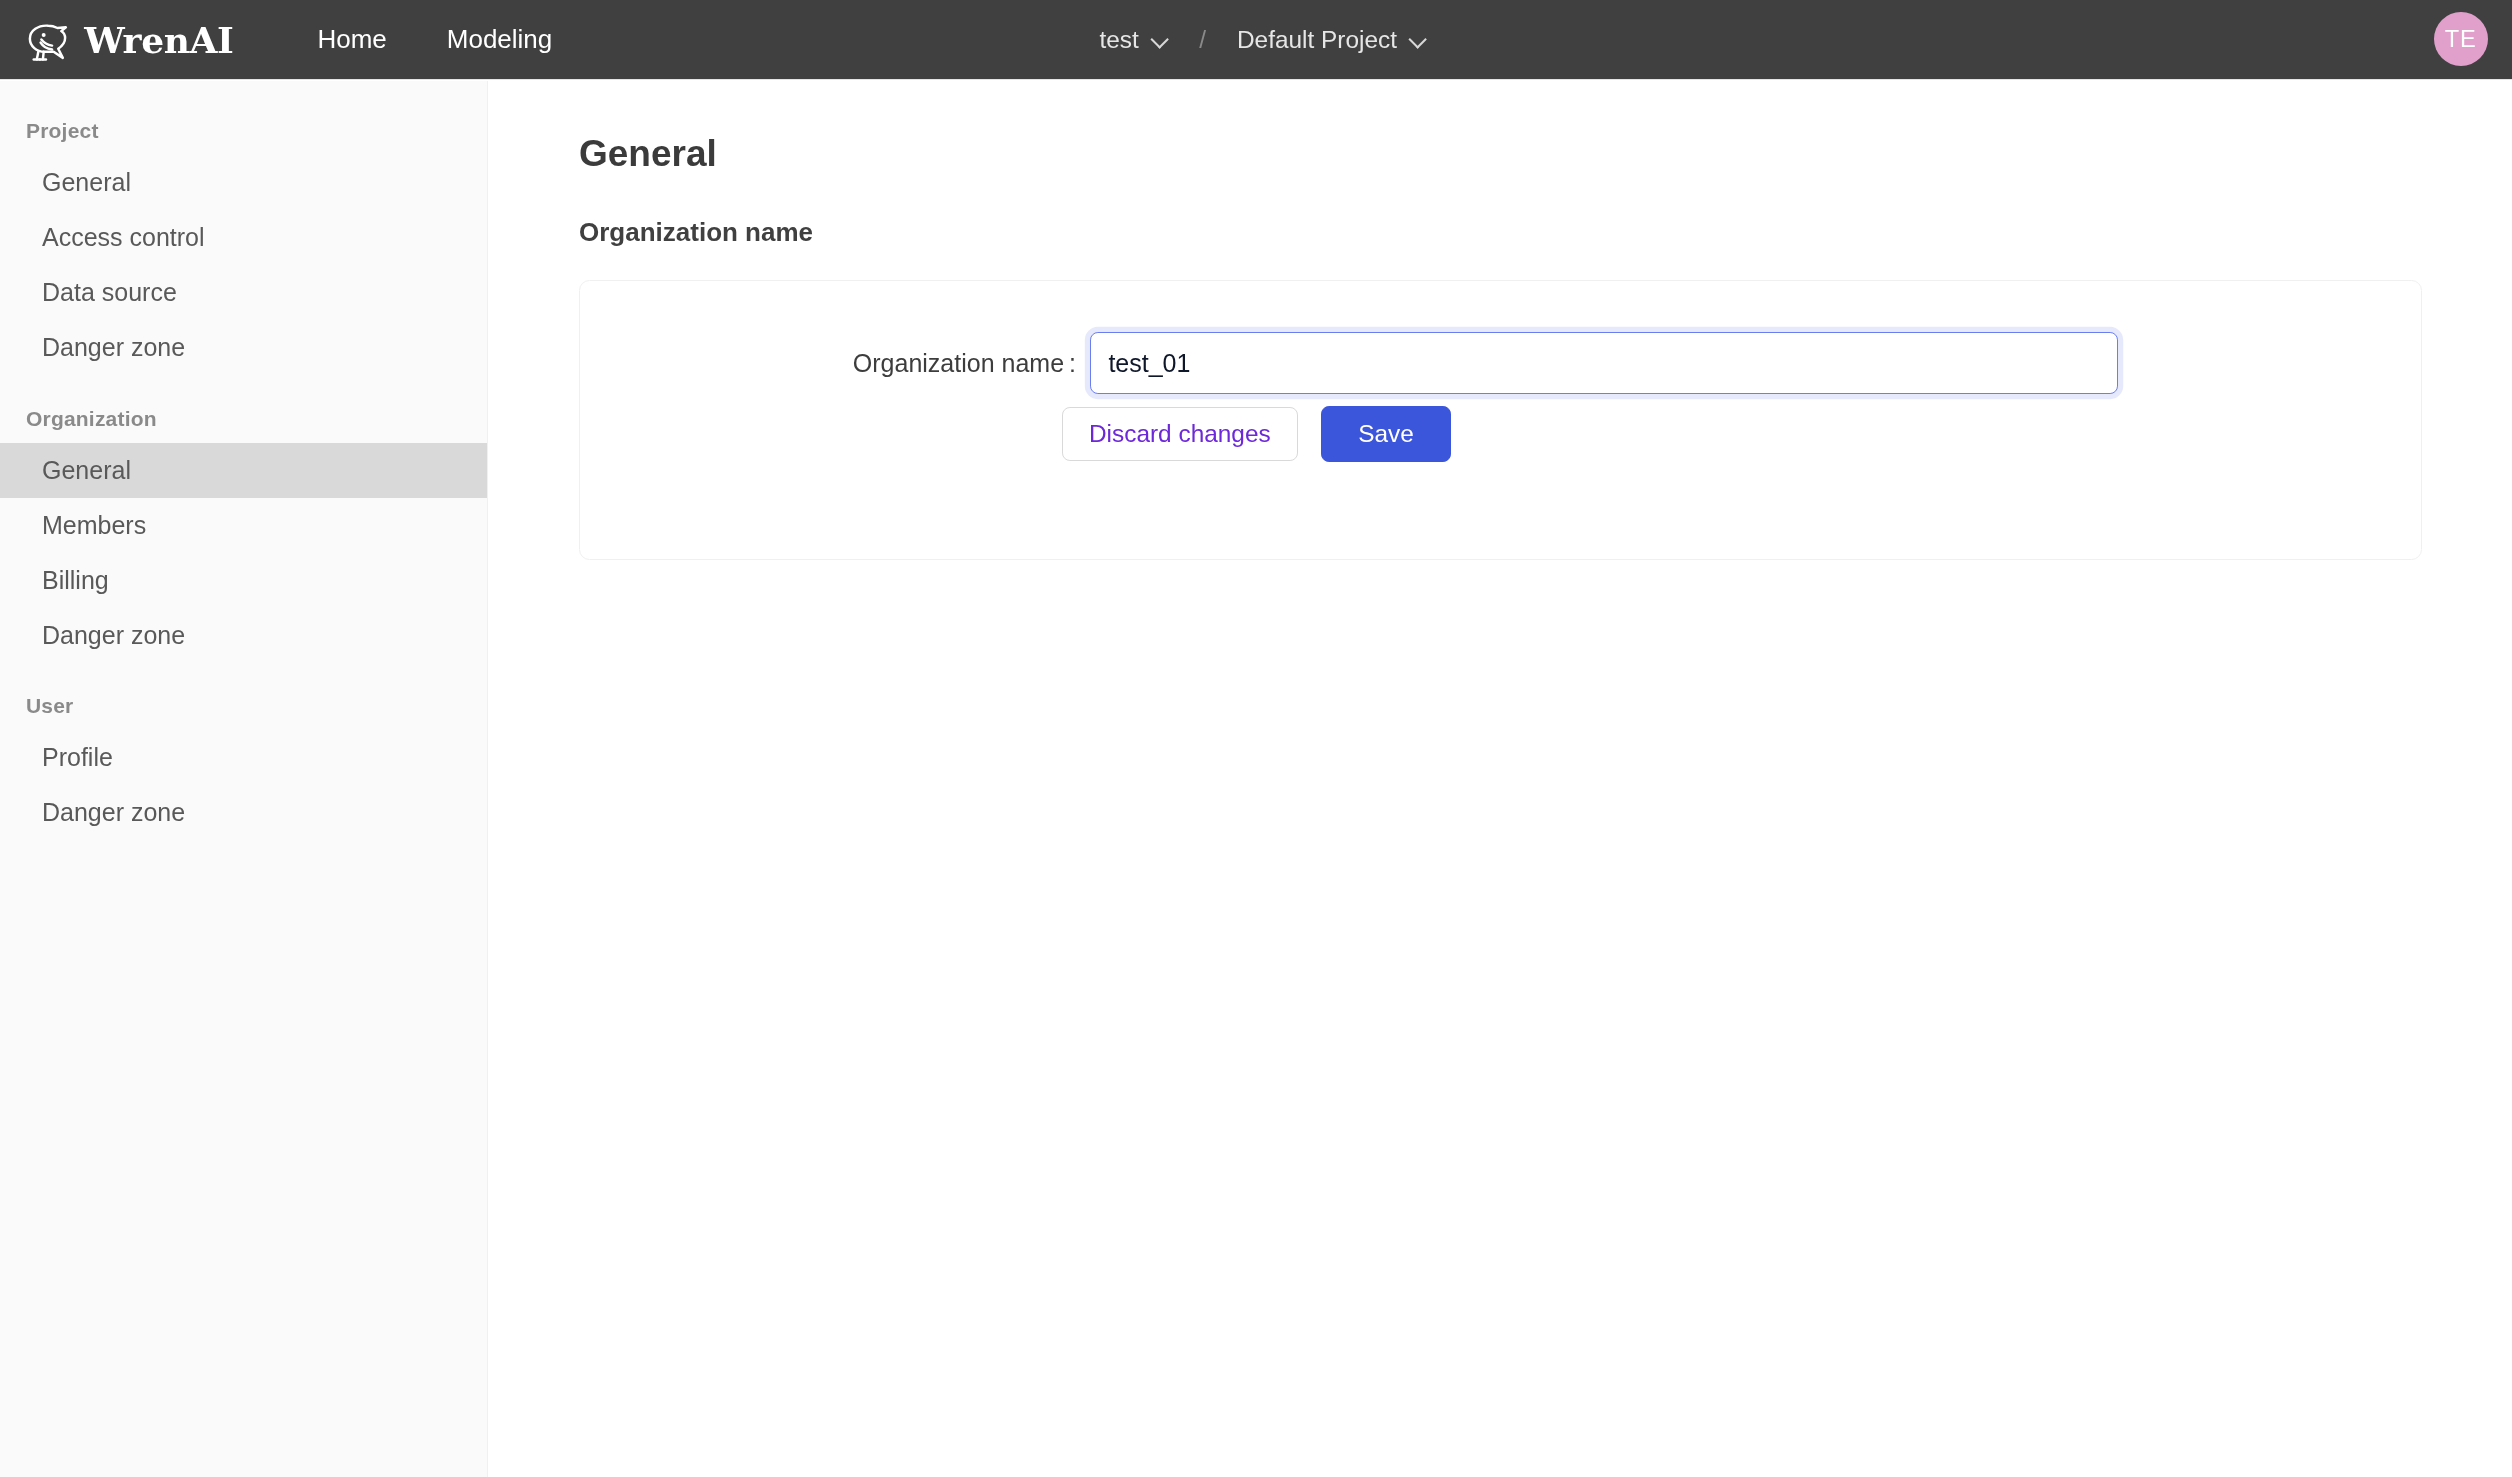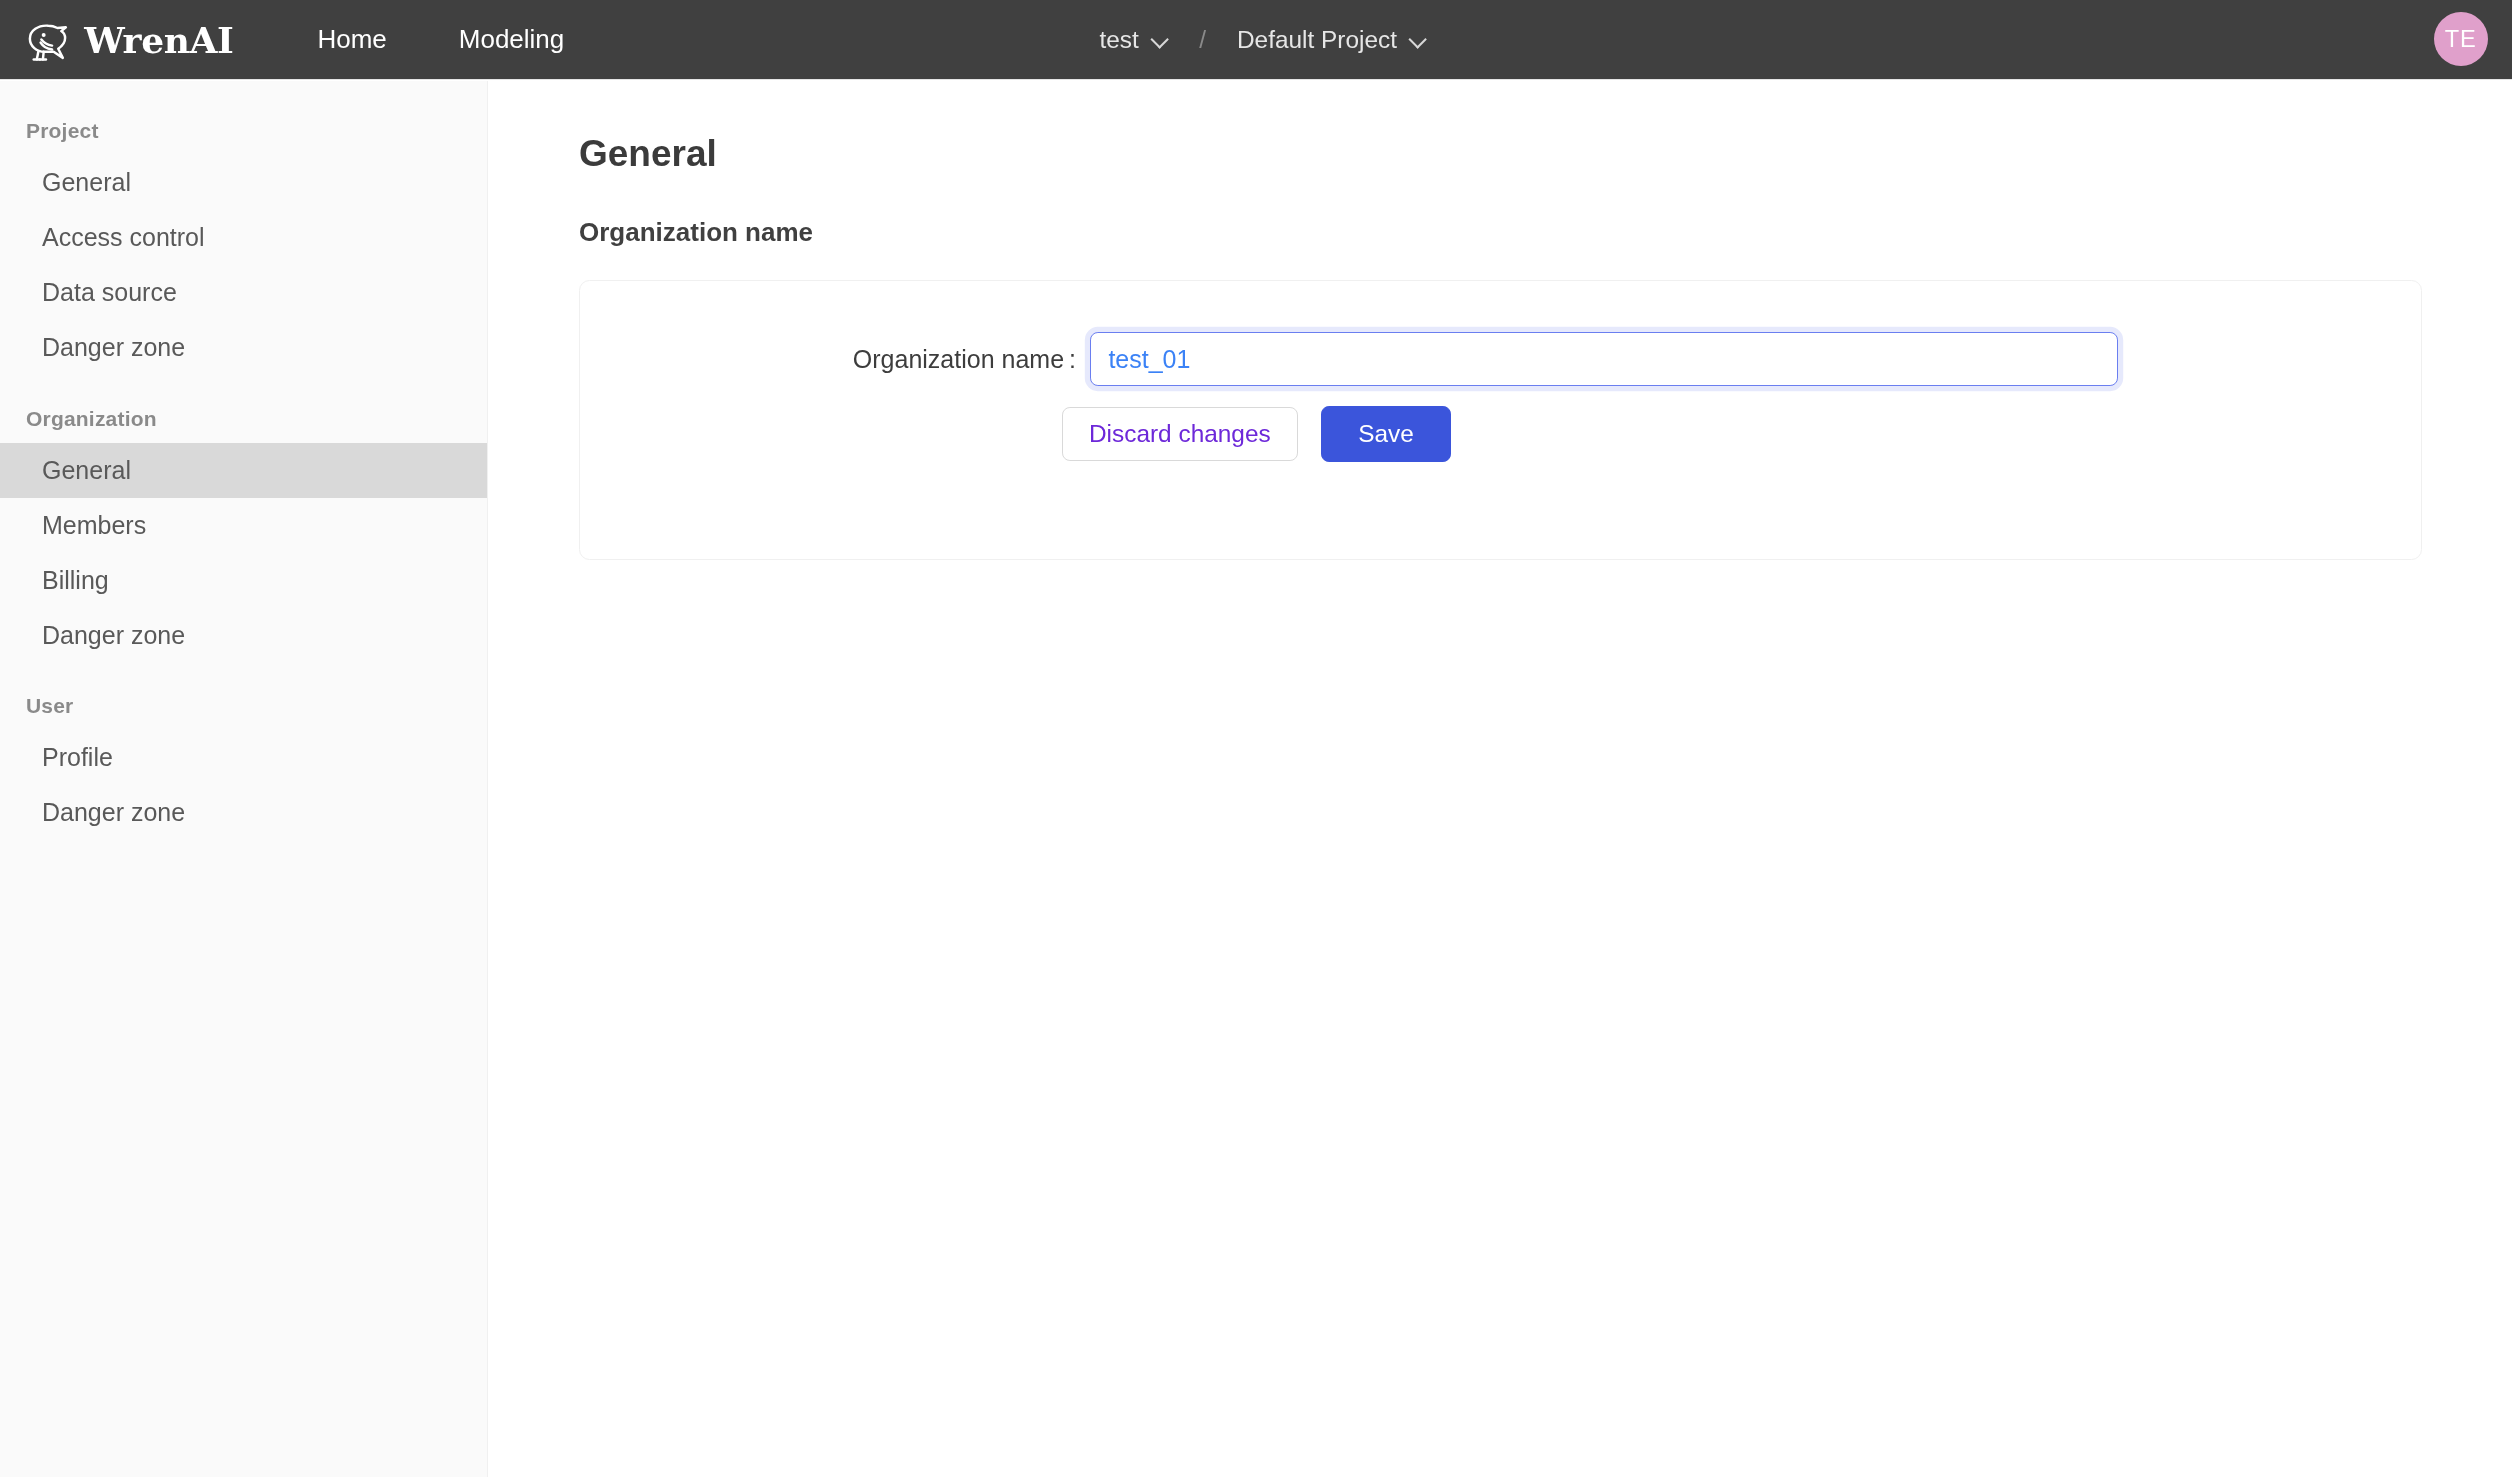--- a/index.html
+++ b/index.html
@@ -41,21 +41,21 @@
     font-size: 36px;
     font-weight: bold;
     letter-spacing: -0.4px;
     font-family: "DejaVu Serif", serif;
   }
 
   .nav {
     display: flex;
     align-items: center;
     margin-left: 54px;
-    gap: 12px;
+    gap: 0px;
   }
   .nav-item {
     color: #ffffff;
     font-size: 26px;
     padding: 12.2px 30px;
     cursor: pointer;
     white-space: nowrap;
   }
 
   .breadcrumb {
@@ -189,26 +189,26 @@
   .form-label {
     width: 510px;
     text-align: right;
     font-size: 25px;
     color: #3d3d3d;
     padding-right: 14px;
     white-space: nowrap;
   }
   .text-input {
     width: 1028px;
-    height: 54px;
+    height: 62px;
     border: 1.7px solid #6a7ef0;
     border-radius: 7.9px;
     background: #ffffff;
     font-size: 25px;
-    color: #3b82f6;
+    color: #0f172a;
     padding: 0 17.4px;
     outline: none;
     box-shadow: 0 0 0 5.2px rgba(128,145,240,0.20);
     font-family: "Liberation Sans", sans-serif;
   }
 
   .actions {
     position: absolute;
     left: 482px;
     top: 125px;

